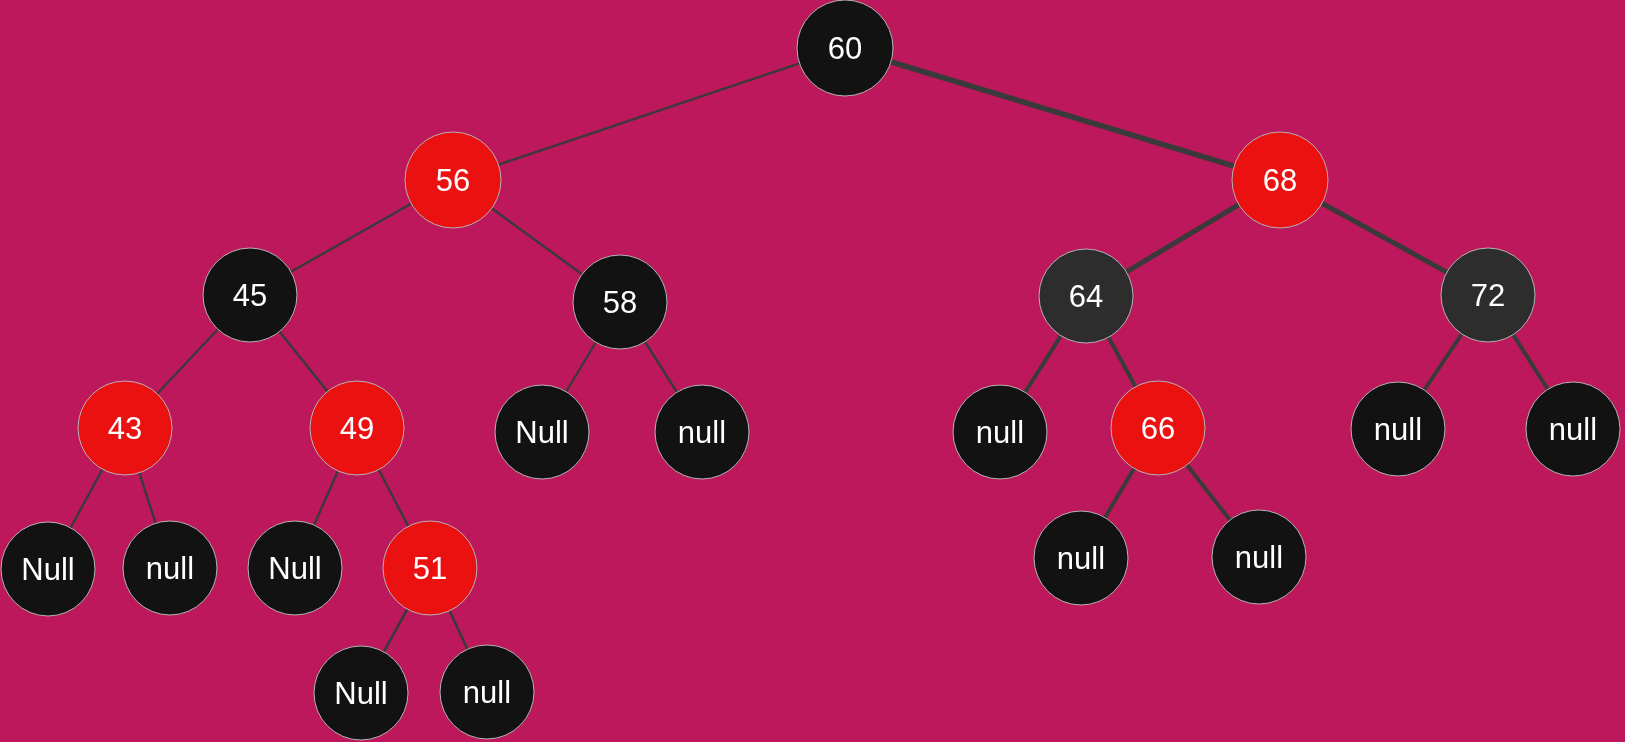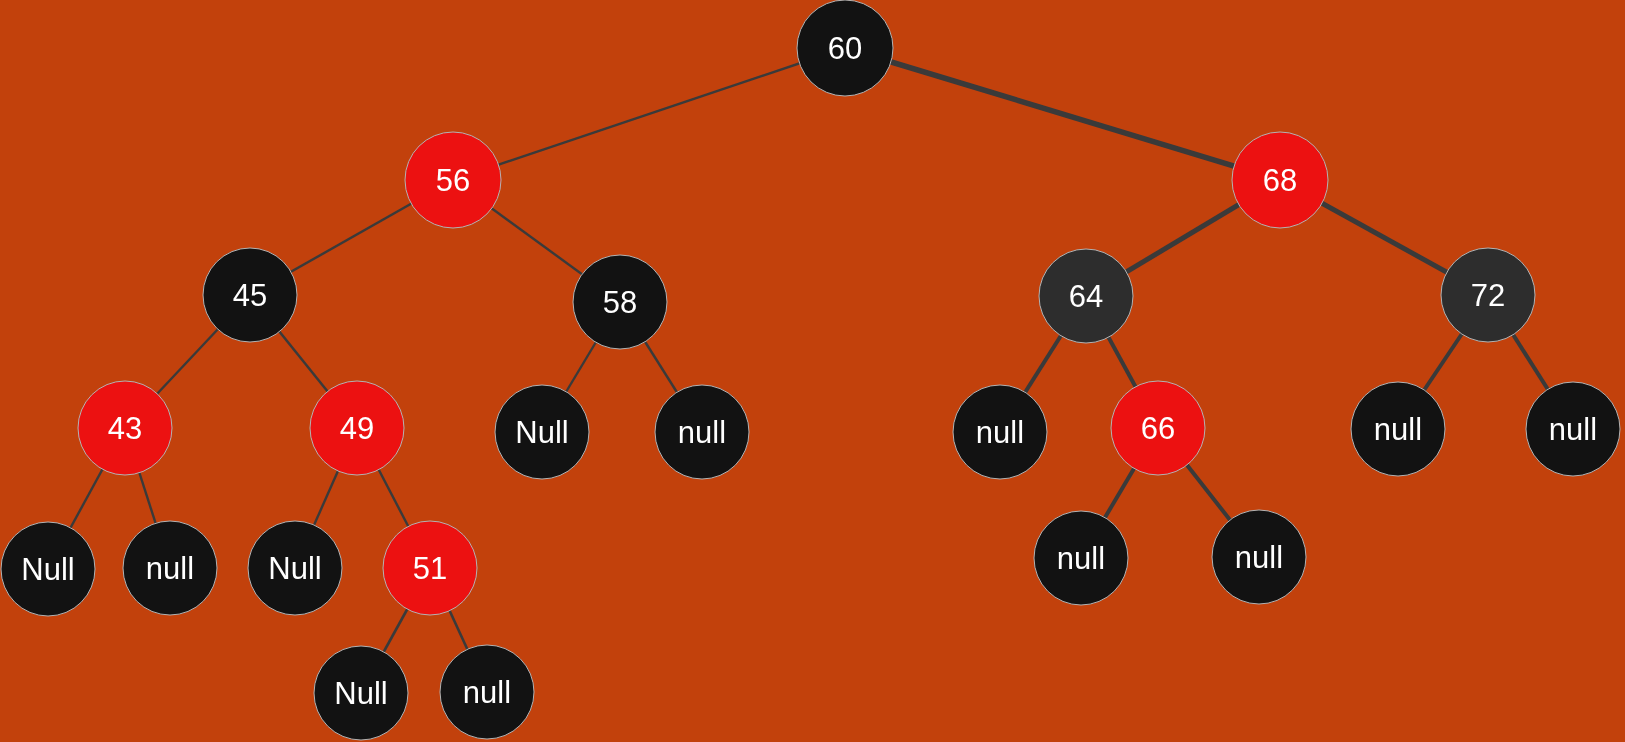--- a/index.html
+++ b/index.html
@@ -4,21 +4,21 @@
 <style>
   html, body {
     margin: 0;
     padding: 0;
     background: #ffffff;
   }
   .canvas-wrap {
     position: relative;
     width: 1625px;
     height: 742px;
-    background: #c2410c;
+    background: #be185d;
     overflow: hidden;
   }
   svg text {
     font-family: "Liberation Sans", "DejaVu Sans", sans-serif;
     font-weight: 400;
   }
 </style>
 </head>
 <body>
 

